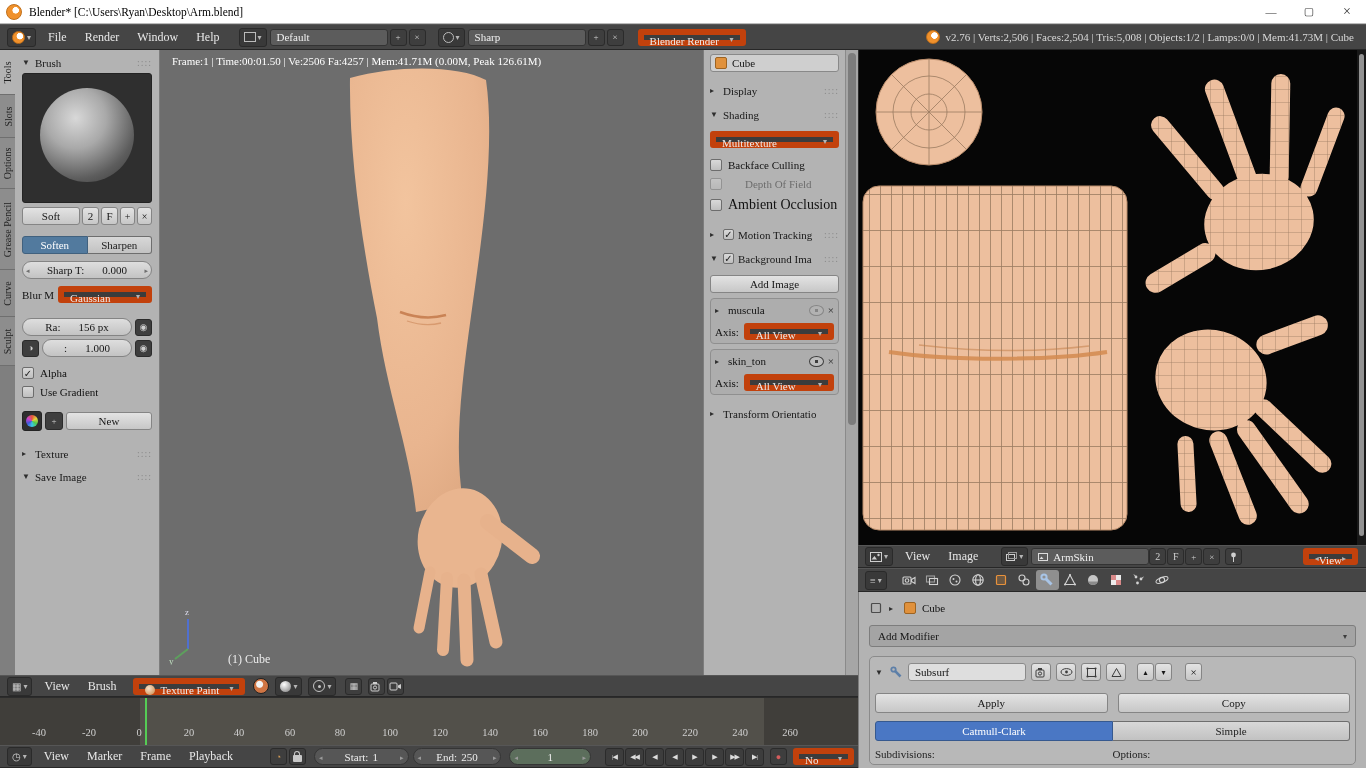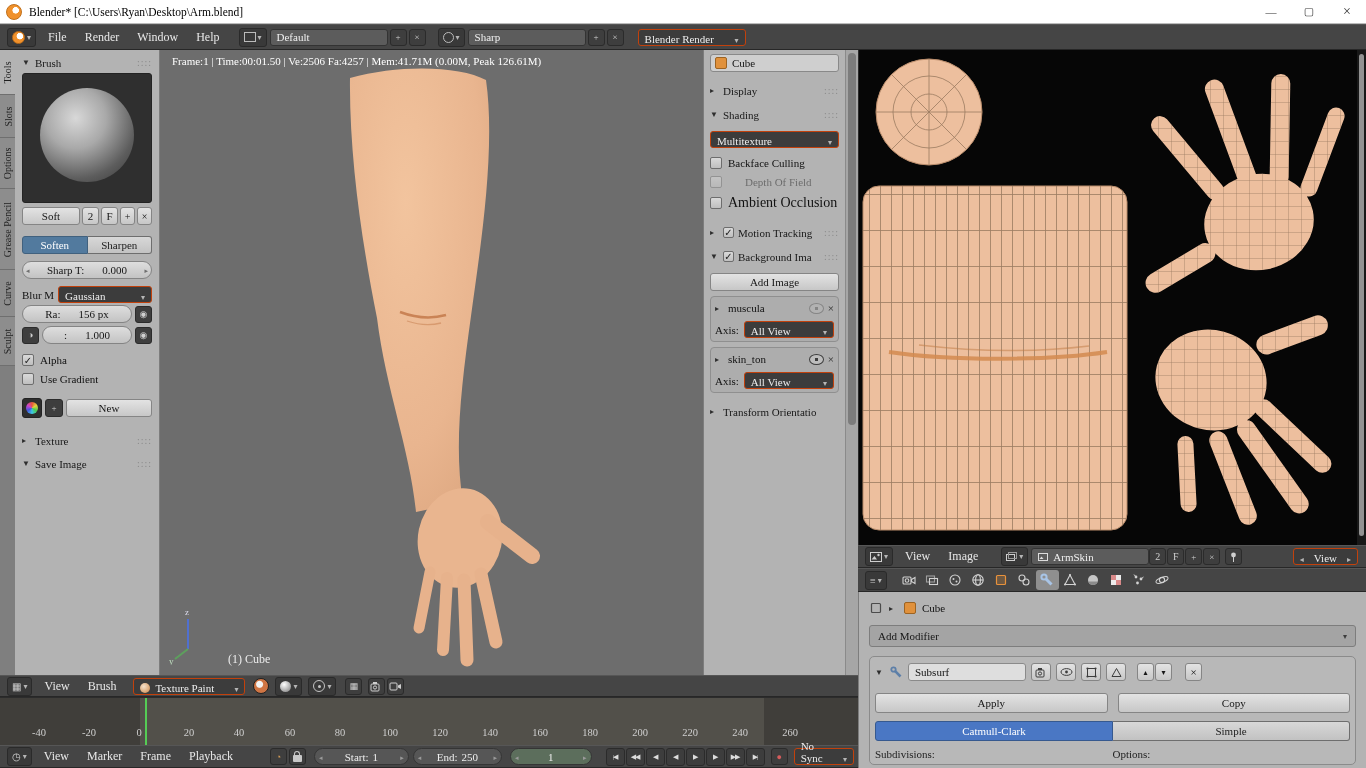--- a/index.html
+++ b/index.html
@@ -7,22 +7,22 @@
        font-family:Liberation Serif, serif;font-size:12px;color:#111;
        -webkit-user-select:none;user-select:none}
   .abs{position:absolute}
   .row{display:flex;align-items:center}
   
   .hdr{background:#454545;border-top:1px solid #565656;border-bottom:1px solid #272727;
        color:#e4e4e4;display:flex;align-items:center;box-sizing:border-box}
   .menu{padding:0 9px;font-size:12px;color:#e8e8e8;white-space:nowrap}
   .edbtn{display:inline-flex;align-items:center;gap:2px;background:#393939;border:1px solid #2a2a2a;
          border-radius:3px;height:17px;padding:0 4px;color:#cdcdcd;font-size:10px;margin:0 3px}
-  .ddark{display:inline-flex;align-items:flex-end;background:#3c3c3c;border:1px solid #c2410c;
-         border-radius:3px;height:17px;padding:0 6px;color:#ededed;font-size:11px;gap:10px;box-sizing:border-box}
+  .ddark{display:inline-flex;align-items:flex-start;background:#3c3c3c;border:6px solid #c2410c;
+         border-radius:3px;height:17px;padding:0 6px;color:#ededed;font-size:11px;gap:0;box-sizing:border-box}
   .fdark{display:inline-flex;align-items:center;background:#5c5c5c;border:1px solid #333;
          border-radius:3px;height:17px;padding:0 6px;color:#f0f0f0;font-size:11px;gap:5px;box-sizing:border-box}
   .arrow{font-size:8px;color:#b5b5b5}
   
   .btnl{display:inline-flex;align-items:center;justify-content:center;background:linear-gradient(#e3e3e3,#c7c7c7);
         border:1px solid #858585;border-radius:3px;height:18px;font-size:11px;color:#161616;box-sizing:border-box}
   .sld{position:relative;background:linear-gradient(#dedede,#c3c3c3);border:1px solid #848484;border-radius:9px;
        height:18px;display:flex;align-items:center;justify-content:center;gap:18px;font-size:11px;color:#161616;box-sizing:border-box}
   .sld .spn{position:absolute;font-size:7px;color:#6e6e6e;top:5px}
   .sldd{background:#565656;color:#eee;border:1px solid #353535;border-radius:9px;height:17px;
@@ -118,20 +118,24 @@
     </span>
     <span class="fdark" style="width:118px">
       <span>Sharp</span>
     </span>
     <span class="iconb" style="margin-left:2px">+</span>
     <span class="iconb" style="margin-left:2px">×</span>
     <span class="ddark" style="margin-left:14px;width:108px;justify-content:space-between">
       <span>Blender Render</span>
       <span class="arrow">▾</span>
     </span>
+    <span class="row" style="margin-left:auto;margin-right:8px;gap:6px">
+      <span class="blogo" style="width:12px;height:12px"></span>
+      <span style="font-size:11px;color:#d9d9d9;white-space:nowrap">v2.76 | Verts:2,506 | Faces:2,504 | Tris:5,008 | Objects:1/2 | Lamps:0/0 | Mem:41.73M | Cube</span>
+    </span>
   </div>
 
   <div class="abs" style="left:0;top:50px;width:858px;height:625px;background:#6d6d6d;overflow:hidden">
     <svg class="abs" style="left:160px;top:0" width="543" height="625" viewBox="0 0 543 625">
       <defs>
         <radialGradient id="armshade" cx="40%" cy="30%" r="85%">
           <stop offset="0%" stop-color="#f2c49e"></stop>
             <stop offset="65%" stop-color="#e9b58f"></stop>
             <stop offset="100%" stop-color="#dca67f"></stop>
         </radialGradient>
@@ -210,21 +214,21 @@
         <span>0.000</span>
       <span class="spn" style="right:3px">▸</span>
     </div>
     <div class="row" style="margin-top:7px;gap:4px">
       <span style="font-size:11px">Blur M</span>
       <span class="ddark" style="flex:1;justify-content:space-between">
         <span>Gaussian</span>
         <span class="arrow">▾</span>
       </span>
     </div>
-    <div class="row" style="margin-top:2px;gap:3px">
+    <div class="row" style="margin-top:15px;gap:3px">
       <span class="sld" style="flex:1">
         <span>Ra:</span>
           <span>156 px</span>
       </span>
       <span class="iconb">◉</span>
     </div>
     <div class="row" style="margin-top:3px;gap:3px">
       <span class="iconb">◑</span>
       <span class="sld" style="flex:1">
         <span>:</span>

